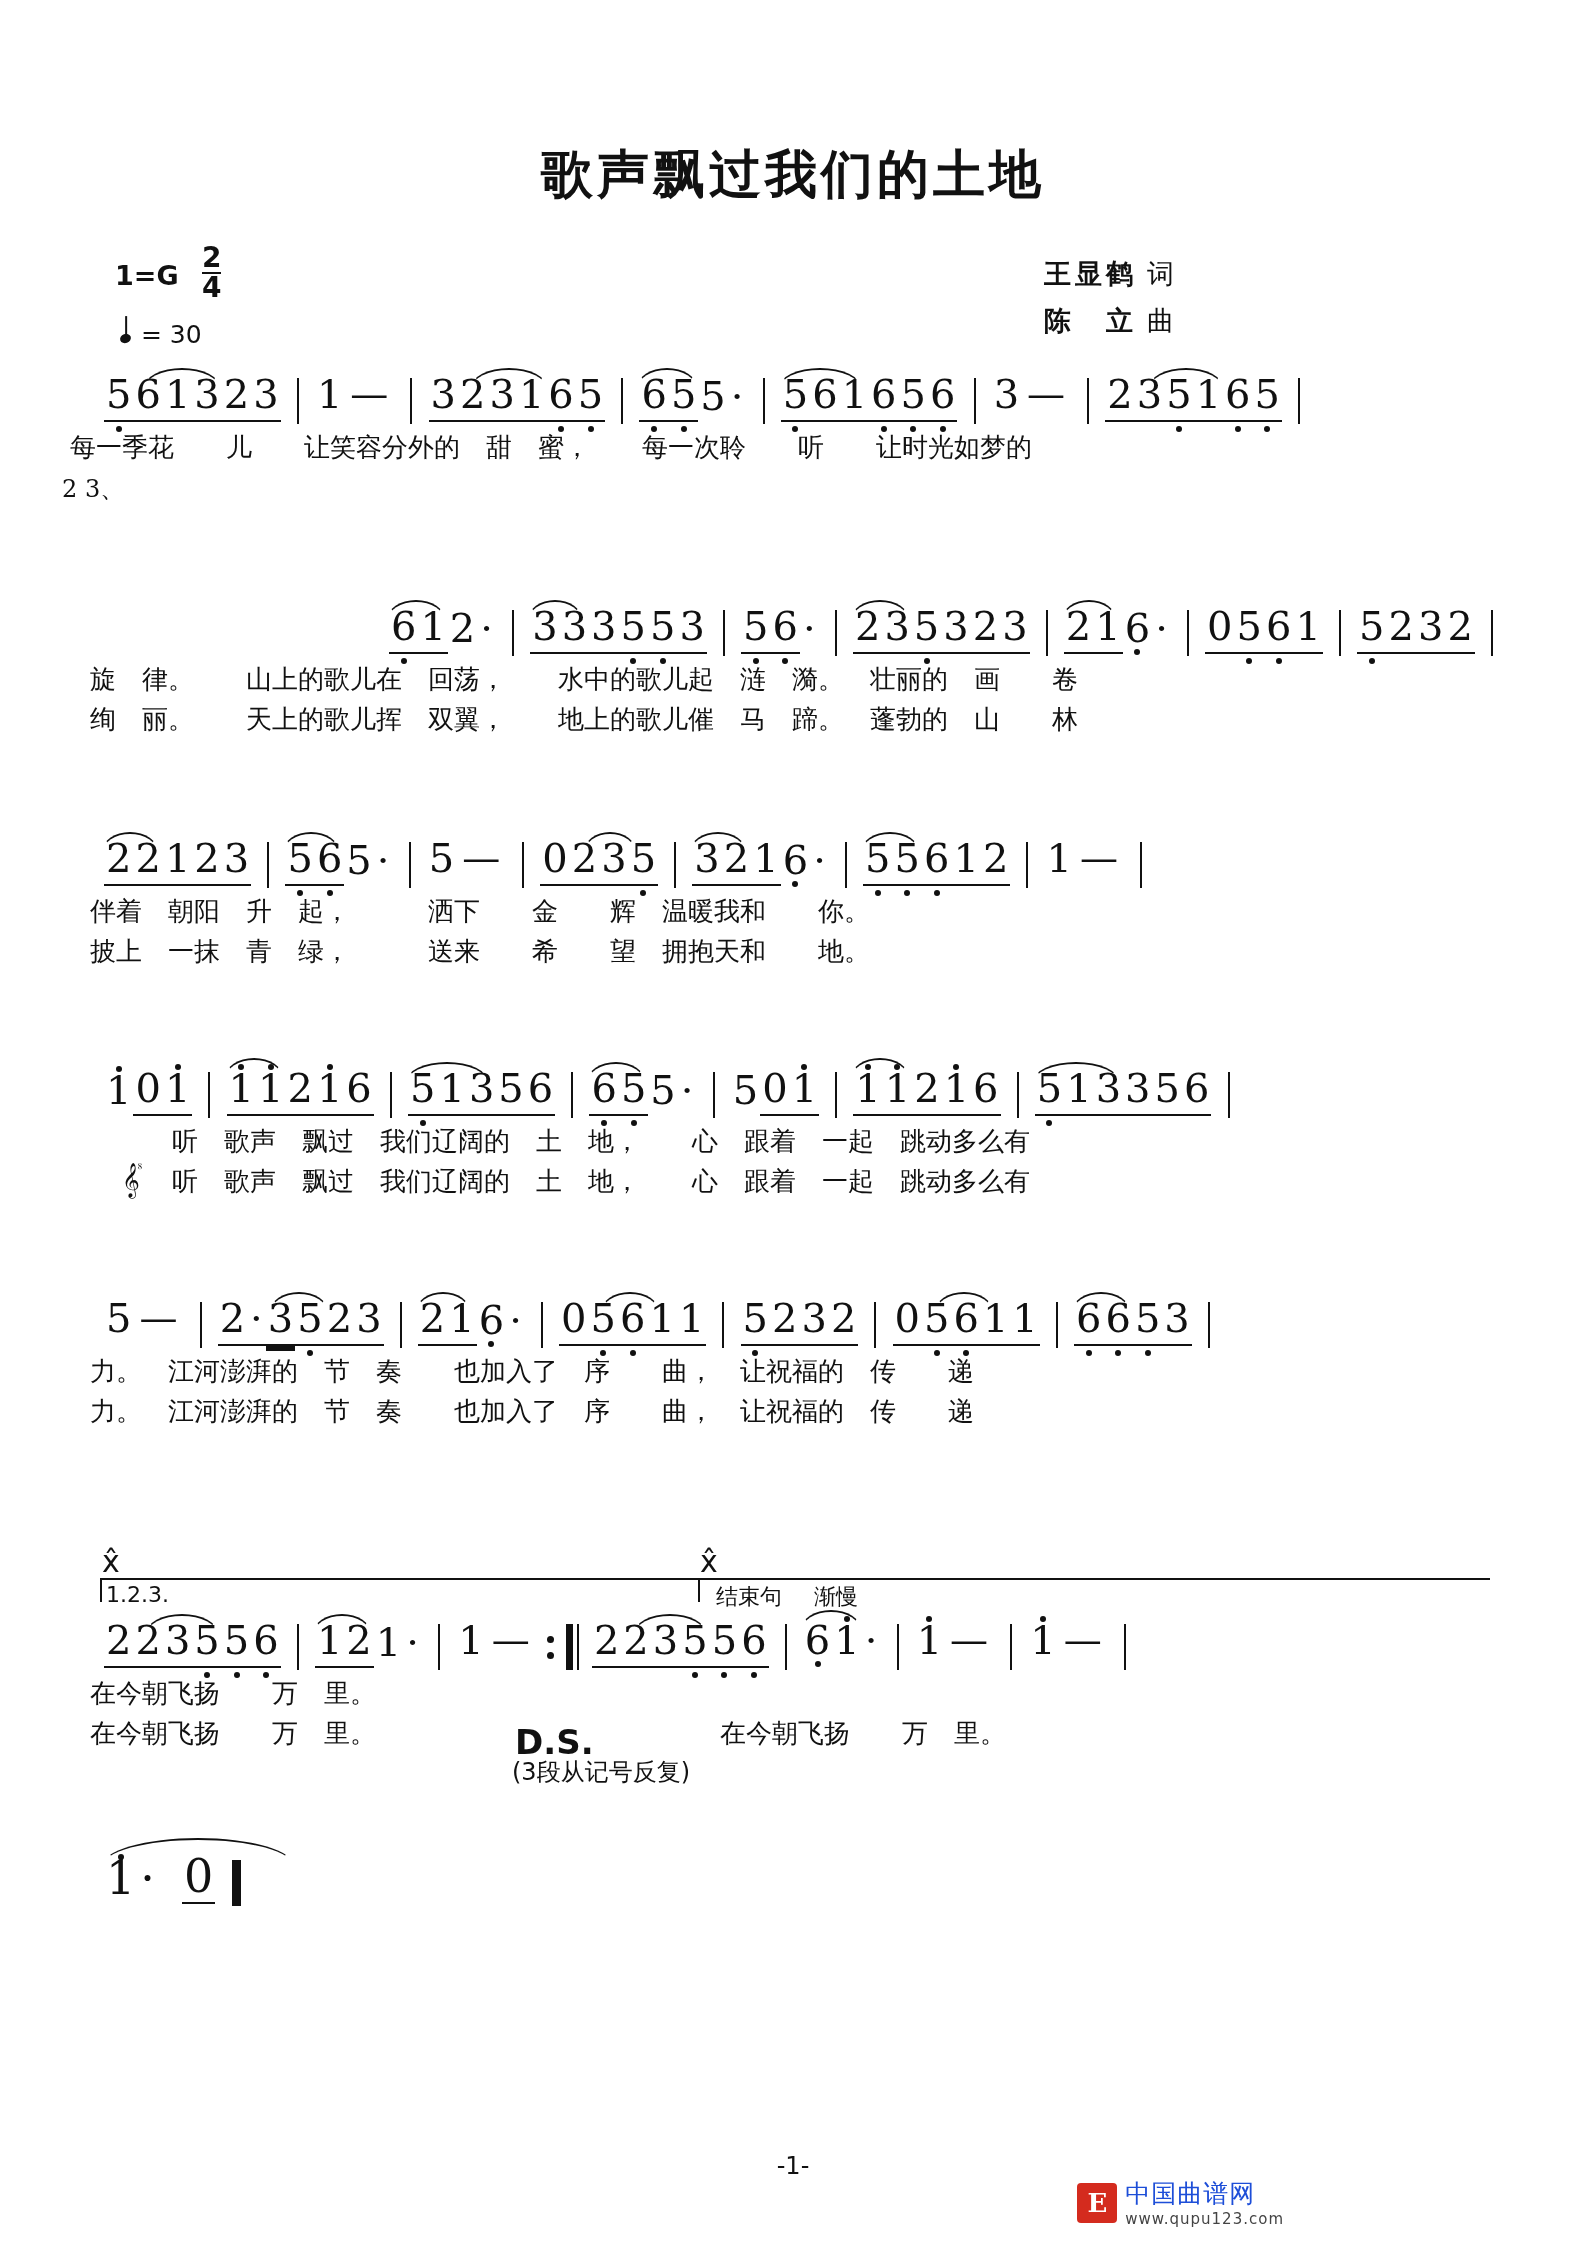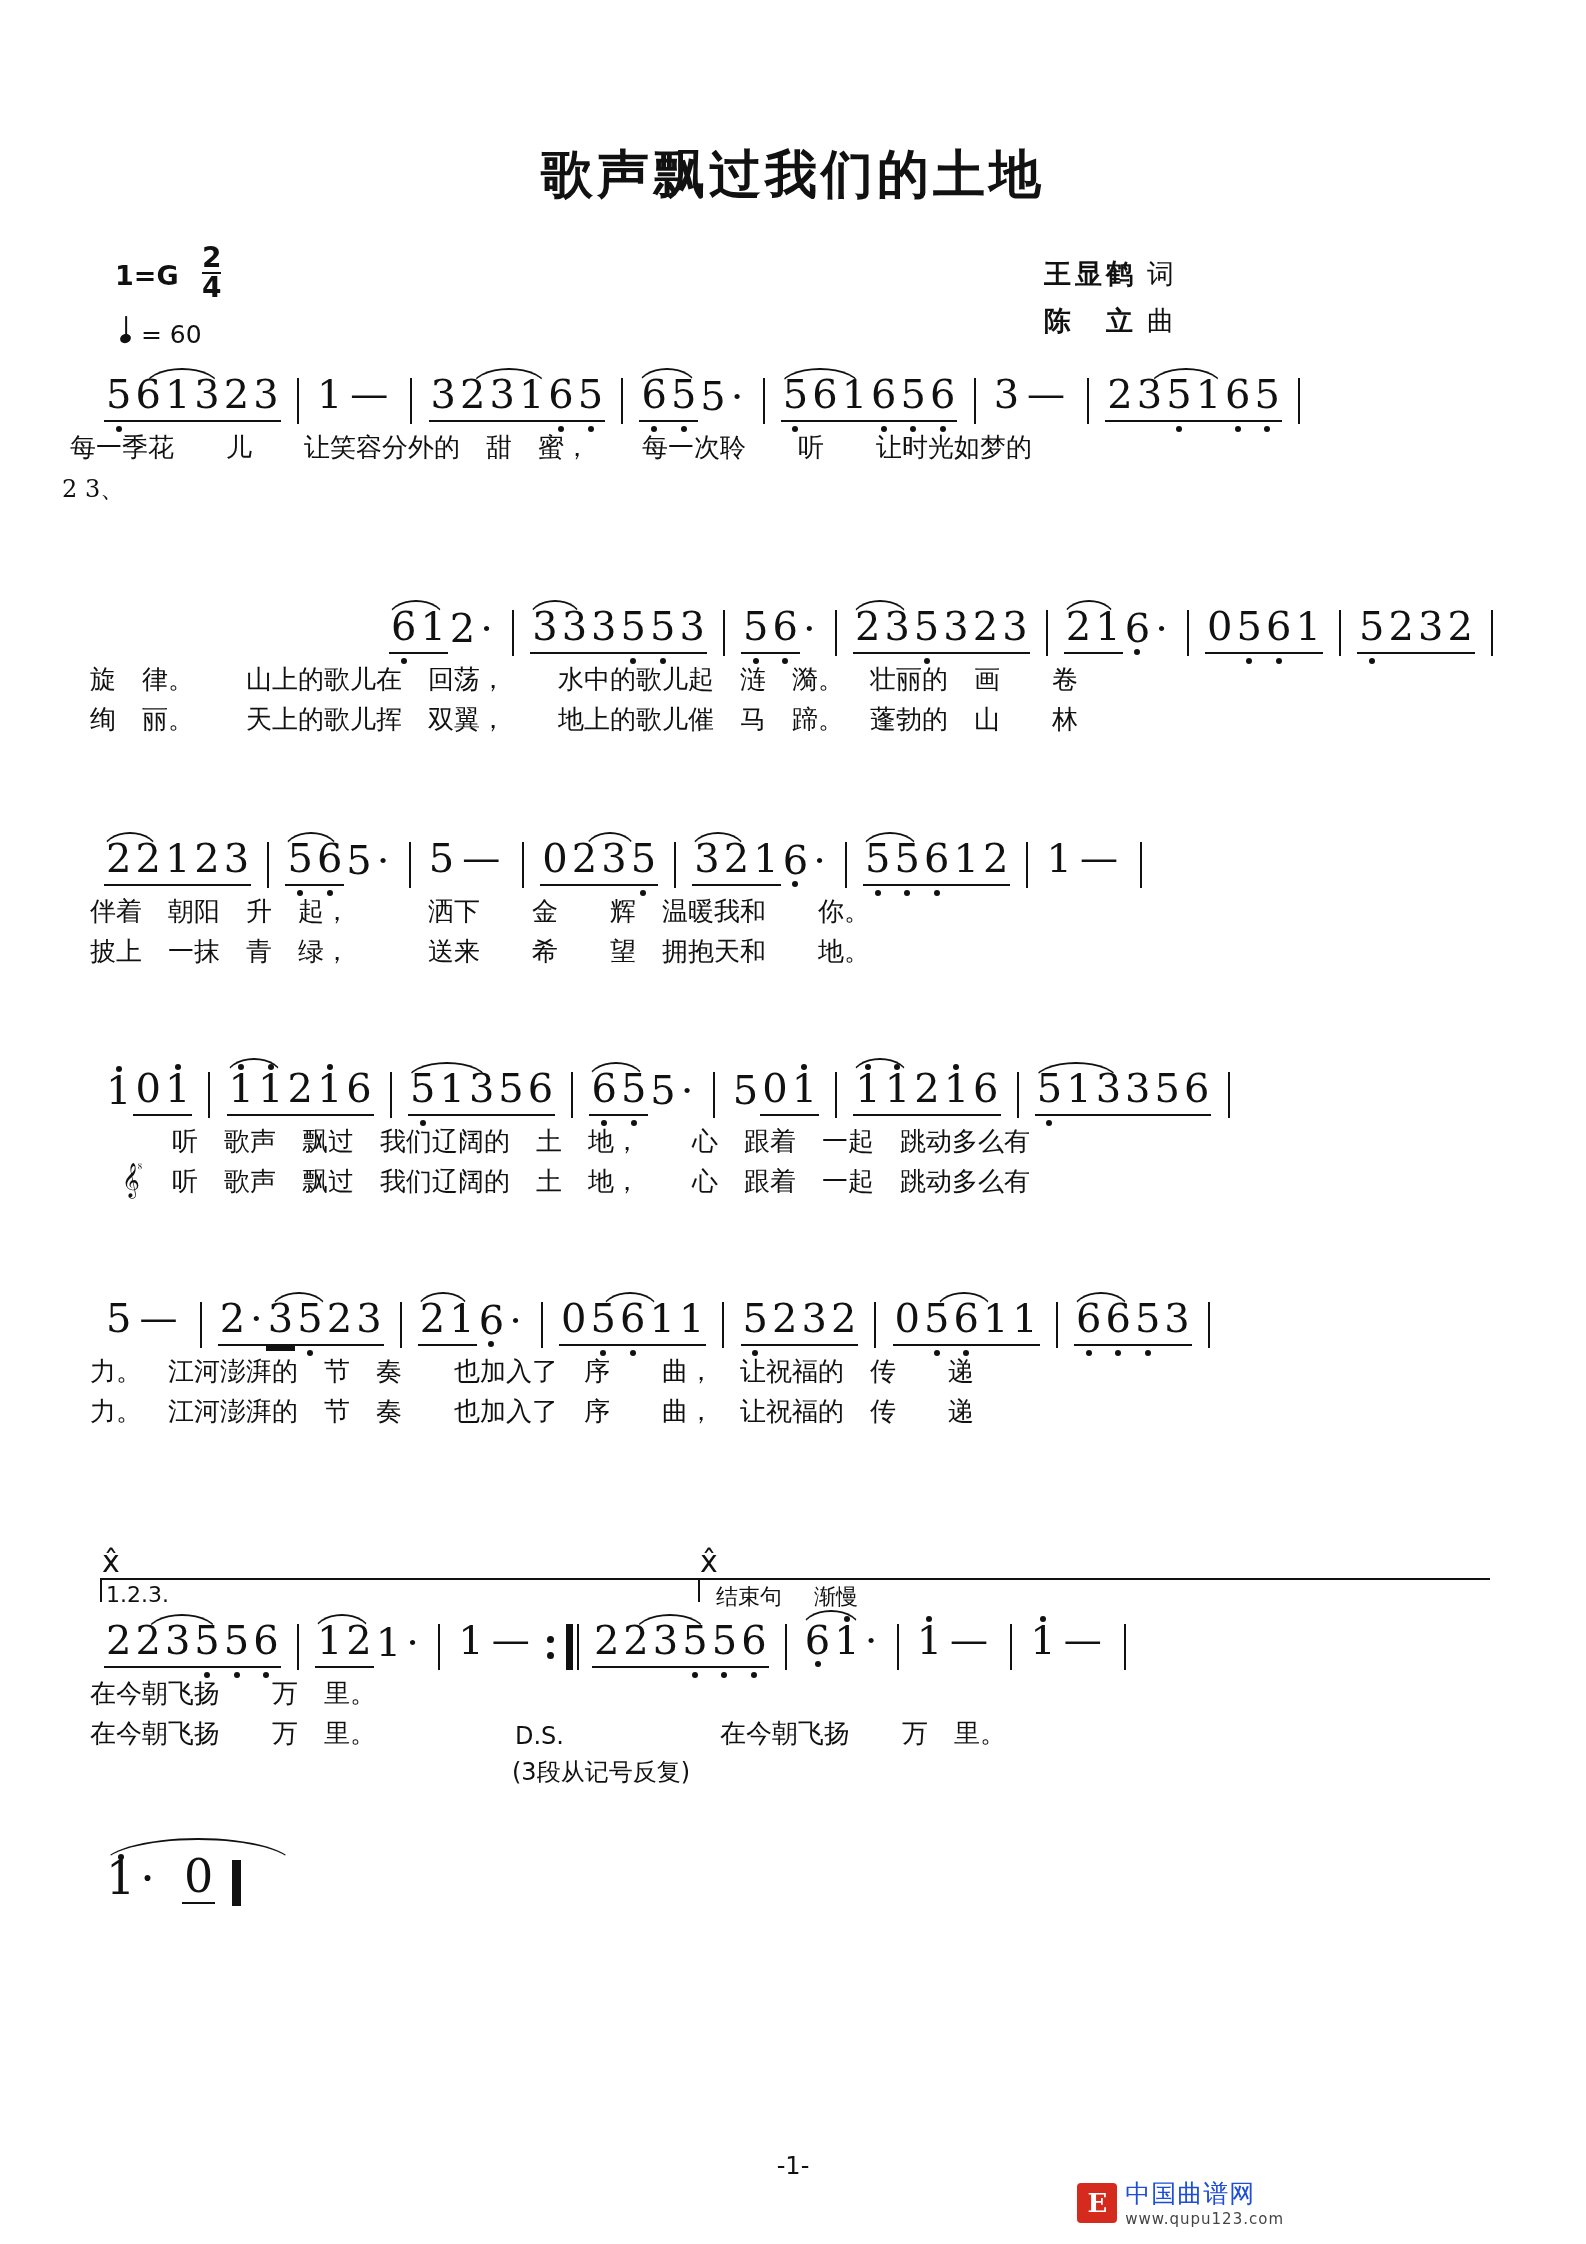--- a/index.html
+++ b/index.html
@@ -188,22 +188,22 @@
   .coda-mark {
     position: absolute;
     font-size: 30px;
   }
   .fermata {
     position: absolute;
     font-size: 30px;
   }
   .ds-mark {
     position: absolute;
-    font-size: 24px;
-    font-weight: normal;
+    font-size: 34px;
+    font-weight: bold;
   }
   .thickbar {
     display: inline-block;
     vertical-align: bottom;
     margin: 0 4px 6px 4px;
     height: 46px;
   }
   .thickbar i {
     display: inline-block;
     width: 7px; height: 46px; background: #111; vertical-align: bottom;
@@ -277,21 +277,21 @@
   <div class="keysig">
     <span>1=G</span>
     <span class="meter">
       <span class="num">2</span>
       <span class="den">4</span>
     </span>
   </div>
 
   <div class="tempo">
     <span class="notehead"></span>
-    <span>= 60</span>
+    <span>= 30</span>
   </div>
 
   <div class="system" style="top:368px;">
     <div class="noterow">
       <span class="prefix" style="left:-38px; top:72px;">2 3、</span>
       <span class="measure">
         <span class="slur" style="left:44px; top:0px; width:74px;"></span>
         <span class="note u1 lo">5</span><span class="note u1">6</span><span class="note u1">1</span><span class="note u1">3</span><span class="note u1">2</span><span class="note u1">3</span>
       </span>
       <span class="barline"></span>

